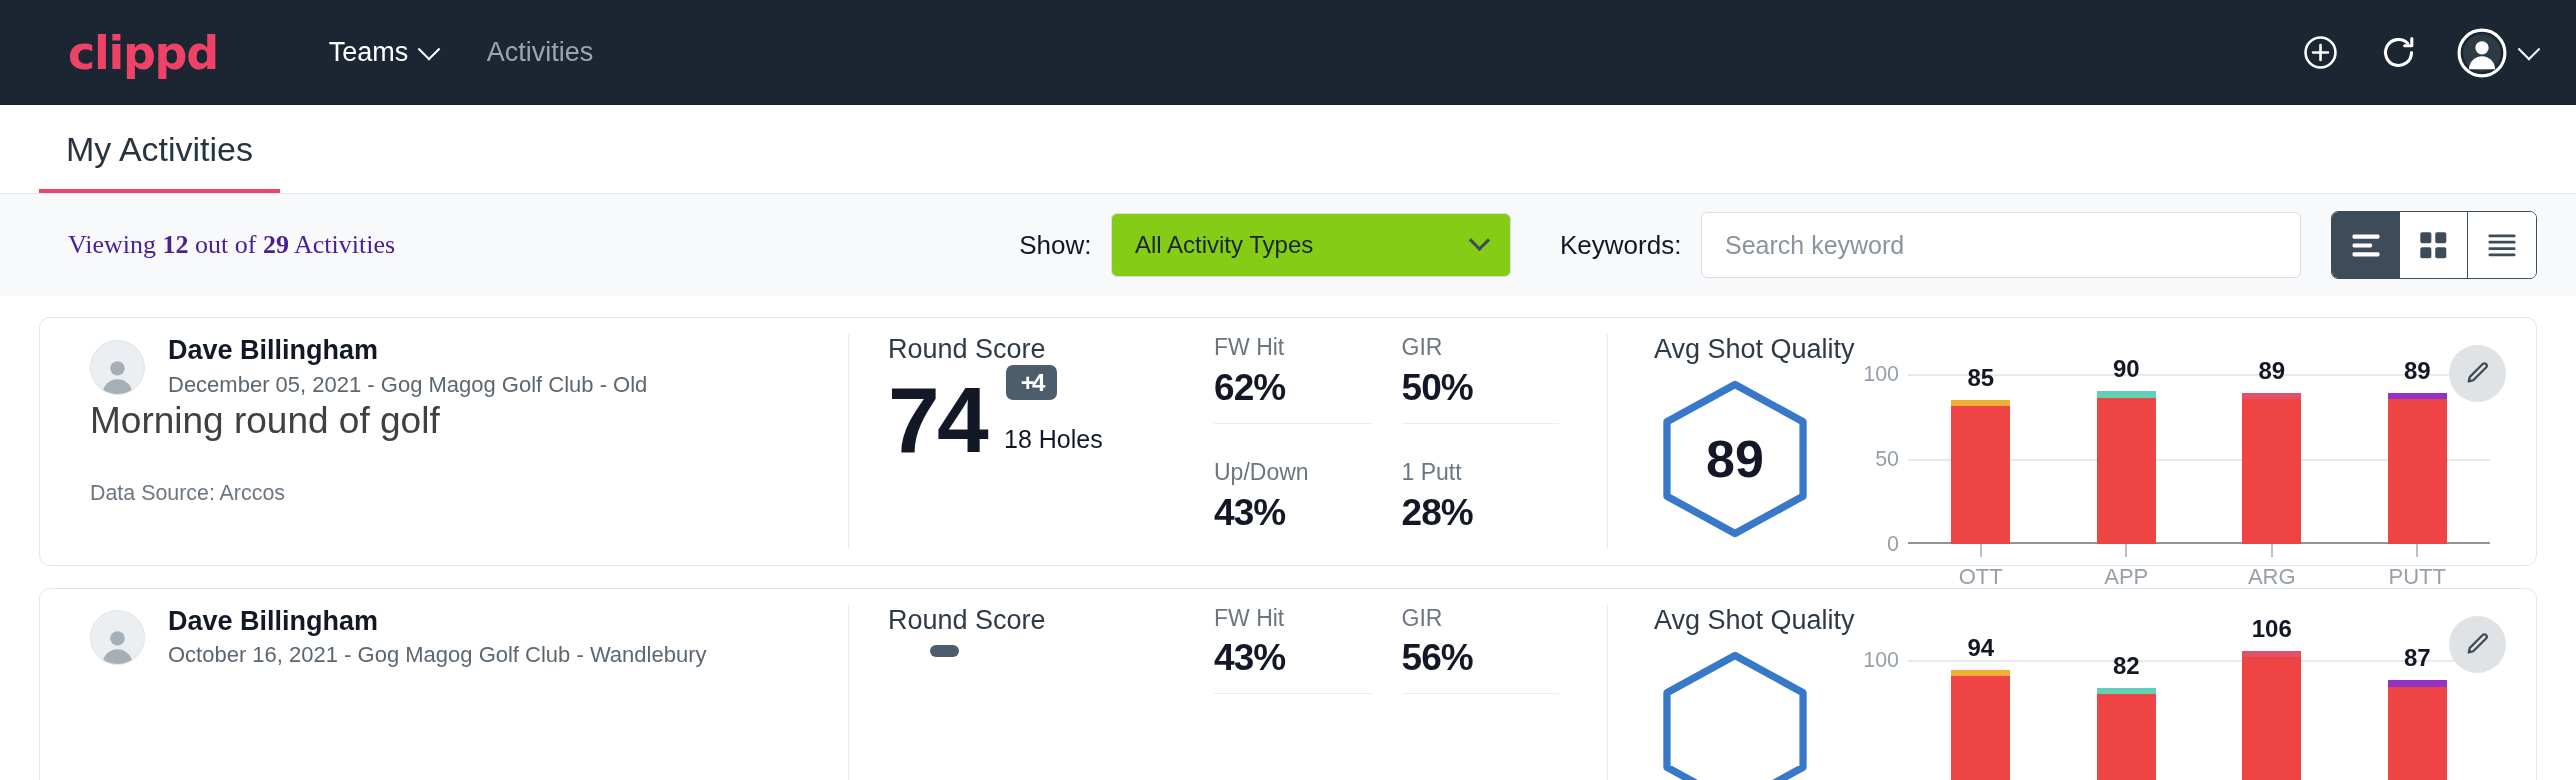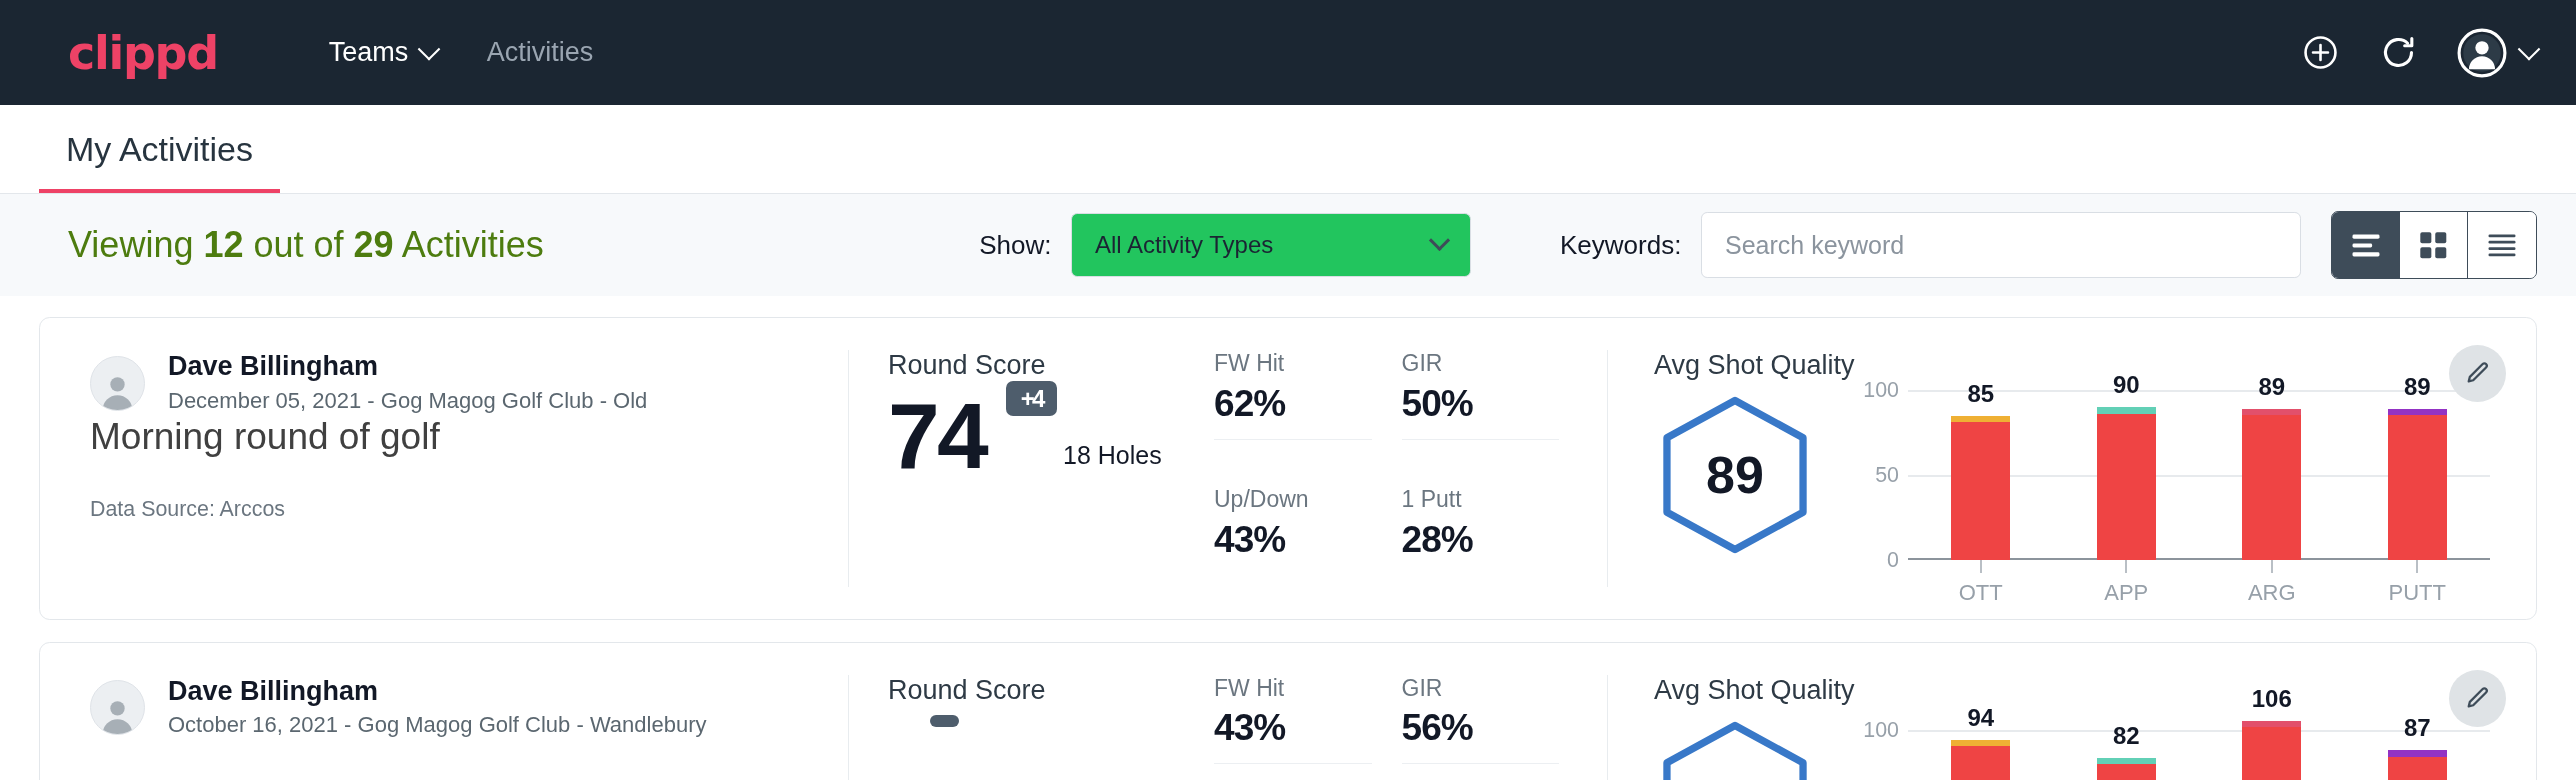--- a/index.html
+++ b/index.html
@@ -70,37 +70,37 @@
   .tab.active { border-bottom-color: #ee4266; color: #27343f; }
 
   
   .filterbar {
     height: 102px;
     background: #f7f9fb;
     display: flex;
     align-items: center;
     padding: 0 39px 0 68px;
   }
-  .viewing { font-size: 36px; color: #4d7c0f; white-space: nowrap; }
+  .viewing { font-size: 26px; color: #4c1d95; white-space: nowrap; font-family: Liberation Serif, serif; }
   .viewing b { font-weight: 700; }
   .filter-right {
     margin-left: auto;
     display: flex; align-items: center; gap: 0;
   }
   .flabel { font-size: 26px; color: #121826; margin-right: 19.6px; white-space: nowrap; }
   .select {
     width: 400px; height: 64px;
-    background: #22c55e;
+    background: #84cc16;
     border: 1.8px solid #d9dee4;
     border-radius: 6.2px;
     display: flex; align-items: center;
     padding: 0 23px;
     font-size: 24px; color: #1b2433;
     cursor: pointer;
-    margin-right: 89px;
+    margin-right: 49px;
   }
   .select .sel-chev {
     margin-left: auto;
     width: 15px; height: 15px;
     border-right: 3.6px solid #3e4c59;
     border-bottom: 3.6px solid #3e4c59;
     transform: rotate(45deg) translate(-3.6px,-3.6px);
   }
   .search {
     width: 600px; height: 66px;
@@ -133,22 +133,22 @@
   
   .cards { padding: 21.4px 39px 0 39px; background: #ffffff; }
   .card {
     border: 1.8px solid #e3e7eb;
     border-radius: 10.7px;
     background: #ffffff;
     display: flex;
     align-items: stretch;
     position: relative;
     margin-bottom: 21.4px;
-    height: 303px;
-    padding: 32px 0;
+    height: 249px;
+    padding: 16px 0;
   }
   .col-info { width: 808px; padding: 0 50px; }
   .user-row { display: flex; align-items: center; gap: 23px; }
   .user-avatar {
     width: 55px; height: 55px; border-radius: 50%;
     background: #eceff2; border: 1.8px solid #dfe3e8;
     display: flex; align-items: flex-end; justify-content: center;
     overflow: hidden; flex: none;
   }
   .user-name { font-size: 27px; font-weight: 700; color: #121826; line-height: 1.25; }
@@ -167,21 +167,21 @@
     font-size: 93px; font-weight: 700; color: #121826;
     line-height: 0.92; letter-spacing: -2.7px; position: relative;
   }
   .score-badge {
     background: #4e5d6c; color: #ffffff;
     font-size: 24px; font-weight: 700;
     border-radius: 7.1px;
     padding: 6.2px 14.3px;
     position: absolute; top: -12.5px; right: -71px;
   }
-  .score-holes { font-size: 25px; color: #121826; padding-bottom: 9px; margin-left: 59px; }
+  .score-holes { font-size: 25px; color: #121826; padding-bottom: 9px; }
 
   .col-stats { width: 393px; display: flex; flex-wrap: wrap; padding-right: 18px; }
   .stat { width: 50%; }
   .stat-label { font-size: 23px; color: #6b7680; }
   .stat-value { font-size: 37px; font-weight: 700; color: #121826; margin-top: 5.4px; letter-spacing: -0.9px; }
   .stat-rule { border-bottom: 1.8px solid #eceff2; margin: 14.3px 30px 19.6px 0; }
 
   .col-quality {
     flex: 1;
     border-left: 1.8px solid #e8ecef;

